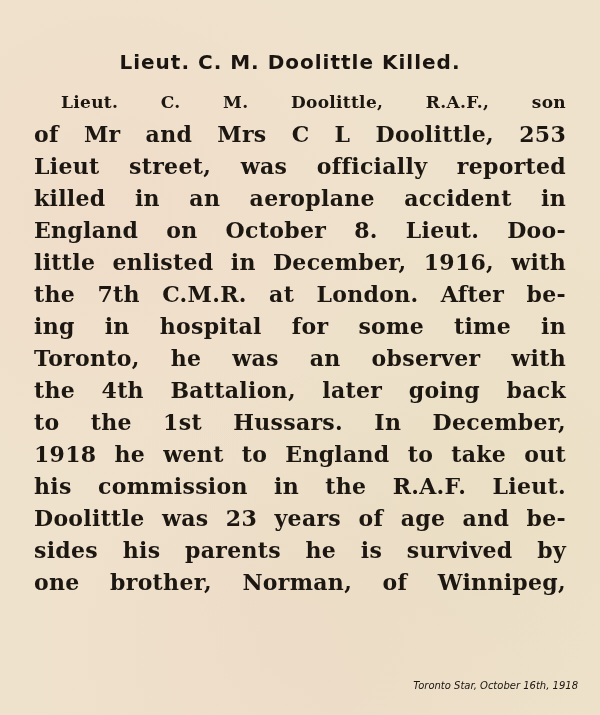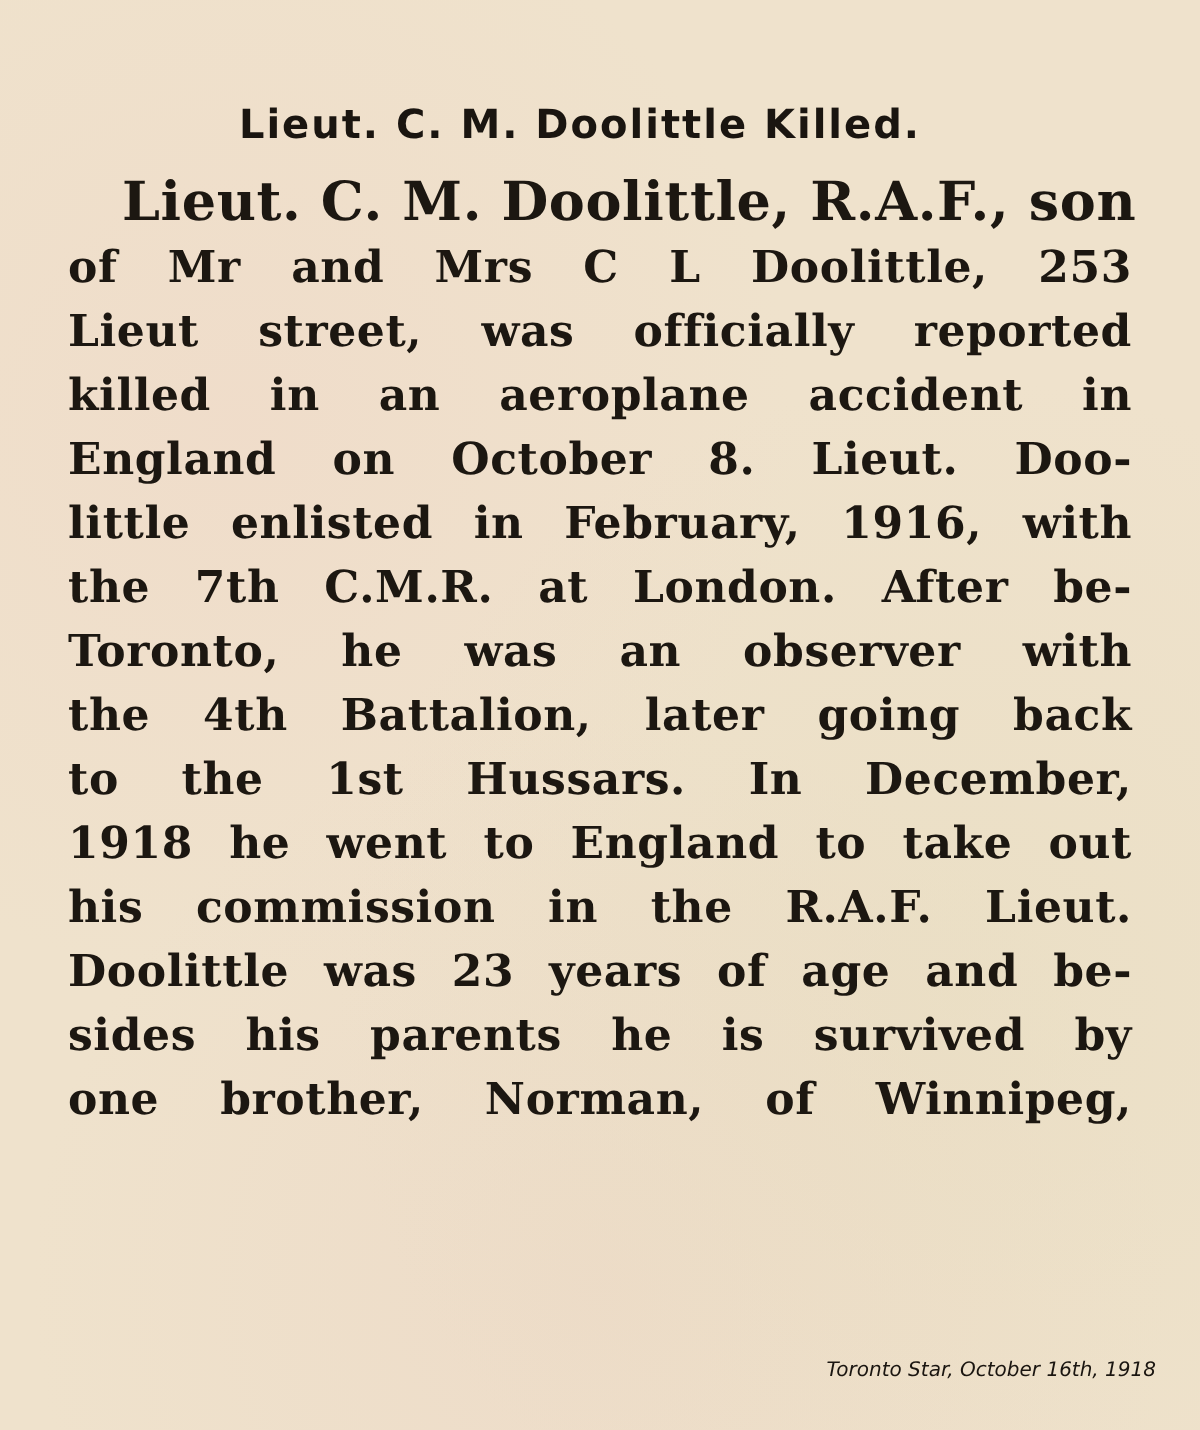--- a/index.html
+++ b/index.html
@@ -48,21 +48,21 @@
       height: 32px;
       line-height: 32px;
       font-size: 22px;
       white-space: nowrap;
       text-align: justify;
       text-align-last: justify;
       letter-spacing: 0.3px;
     }
     .line.first {
       padding-left: 27px;
-      font-size: 27px;
+      font-size: 17px;
     }
     .line.last {
       text-align-last: left;
     }
     .credit {
       position: absolute;
       top: 680px;
       right: 22px;
       font-family: "DejaVu Sans", sans-serif;
       font-style: italic;
@@ -75,22 +75,23 @@
 
 <div class="clipping">
   <div class="headline">Lieut. C. M. Doolittle Killed.</div>
 
   <div class="article">
     <div class="line first">Lieut. C. M. Doolittle, R.A.F., son</div>
     <div class="line">of Mr and Mrs C L Doolittle, 253</div>
     <div class="line">Lieut street, was officially reported</div>
     <div class="line">killed in an aeroplane accident in</div>
     <div class="line">England on October 8.  Lieut. Doo-</div>
-    <div class="line">little enlisted in February, 1916, with</div>
+    <div class="line">little enlisted in December, 1916, with</div>
     <div class="line">the 7th C.M.R. at London.  After be-</div>
+    <div class="line">ing in hospital for some time in</div>
     <div class="line">Toronto, he was an observer with</div>
     <div class="line">the 4th Battalion, later going back</div>
     <div class="line">to the 1st Hussars.  In December,</div>
     <div class="line">1918 he went to England to take out</div>
     <div class="line">his commission in the R.A.F.  Lieut.</div>
     <div class="line">Doolittle was 23 years of age and be-</div>
     <div class="line">sides his parents he is survived by</div>
     <div class="line">one brother, Norman, of Winnipeg,</div>
   </div>
 

